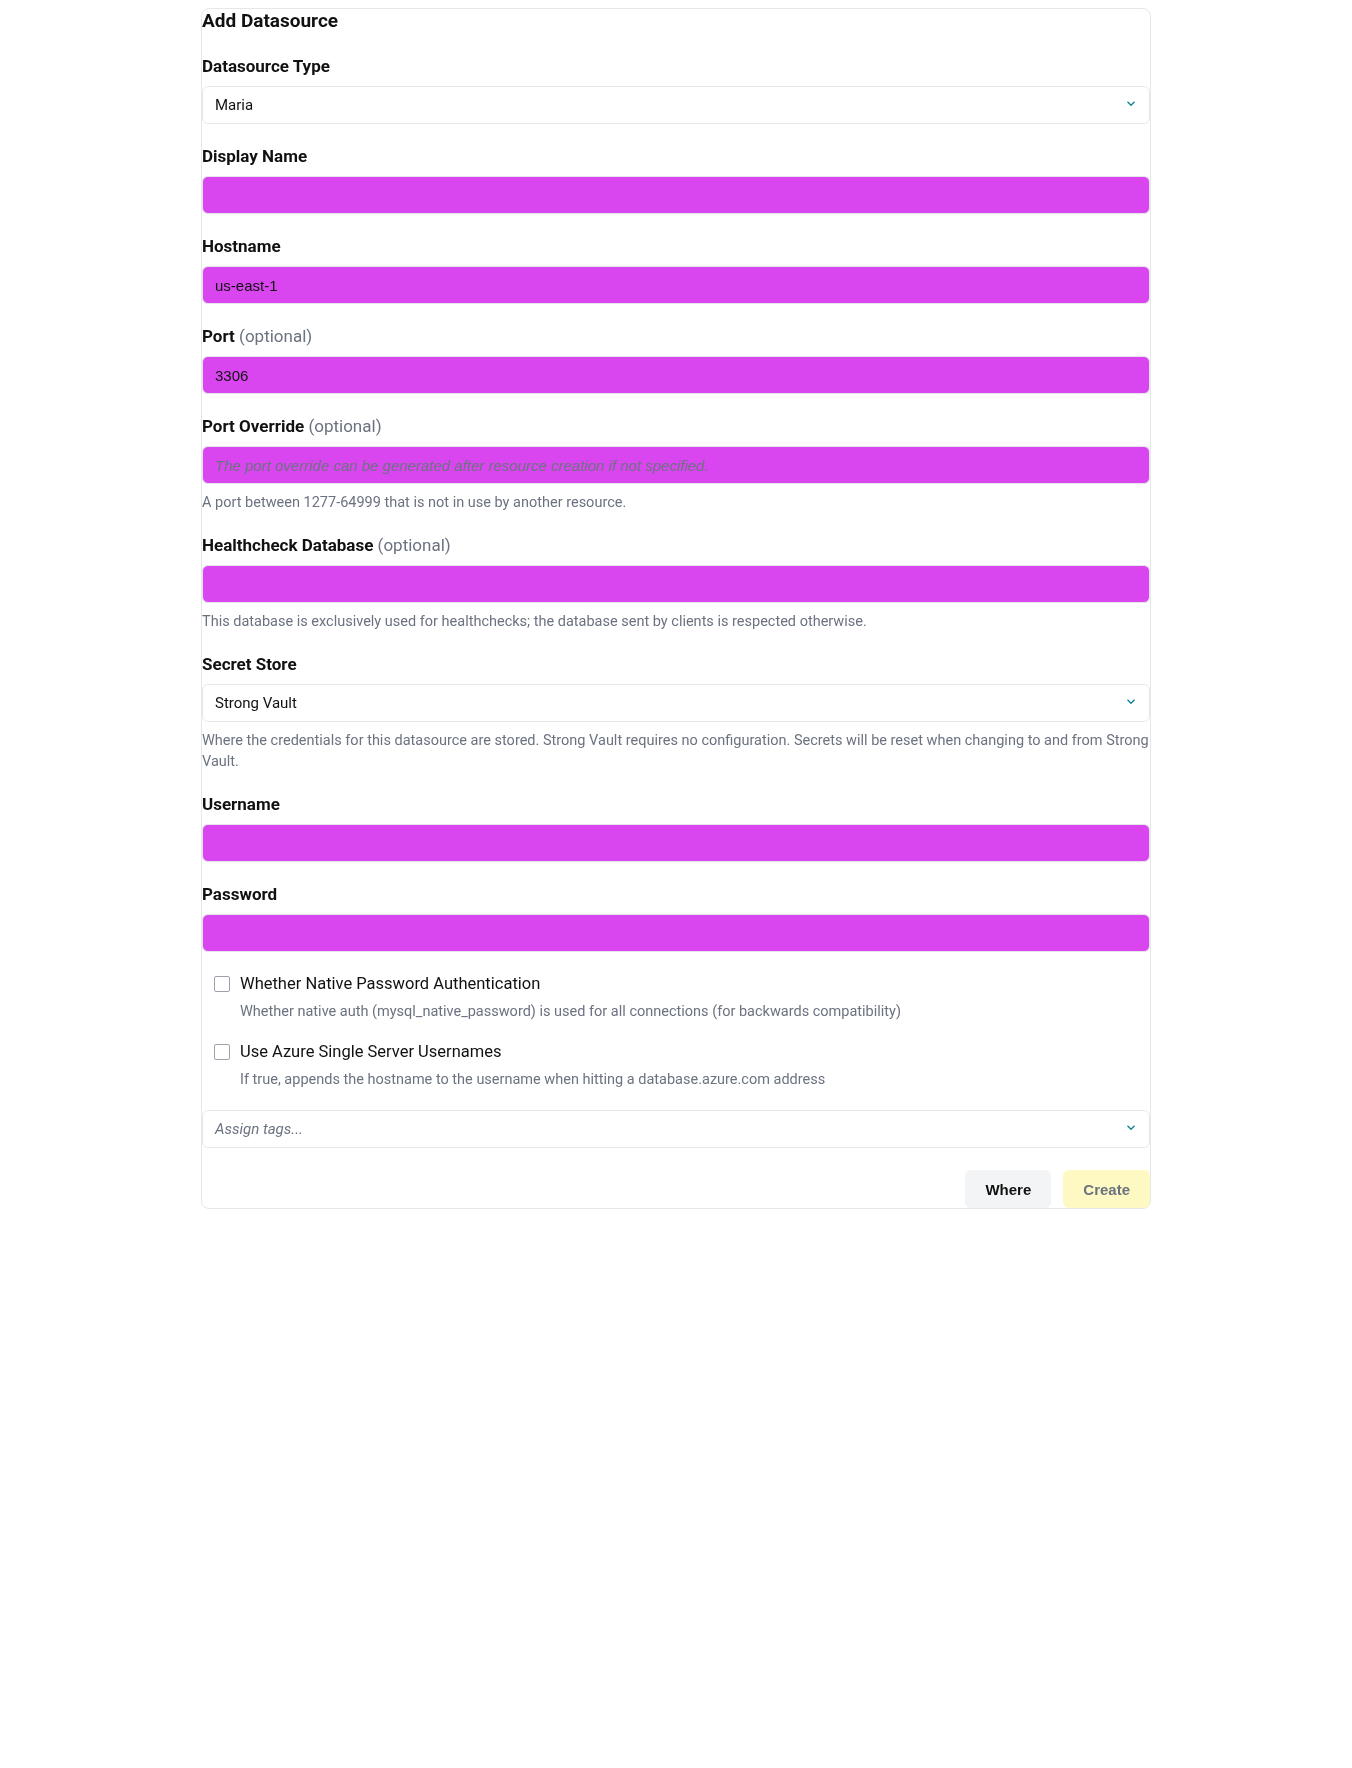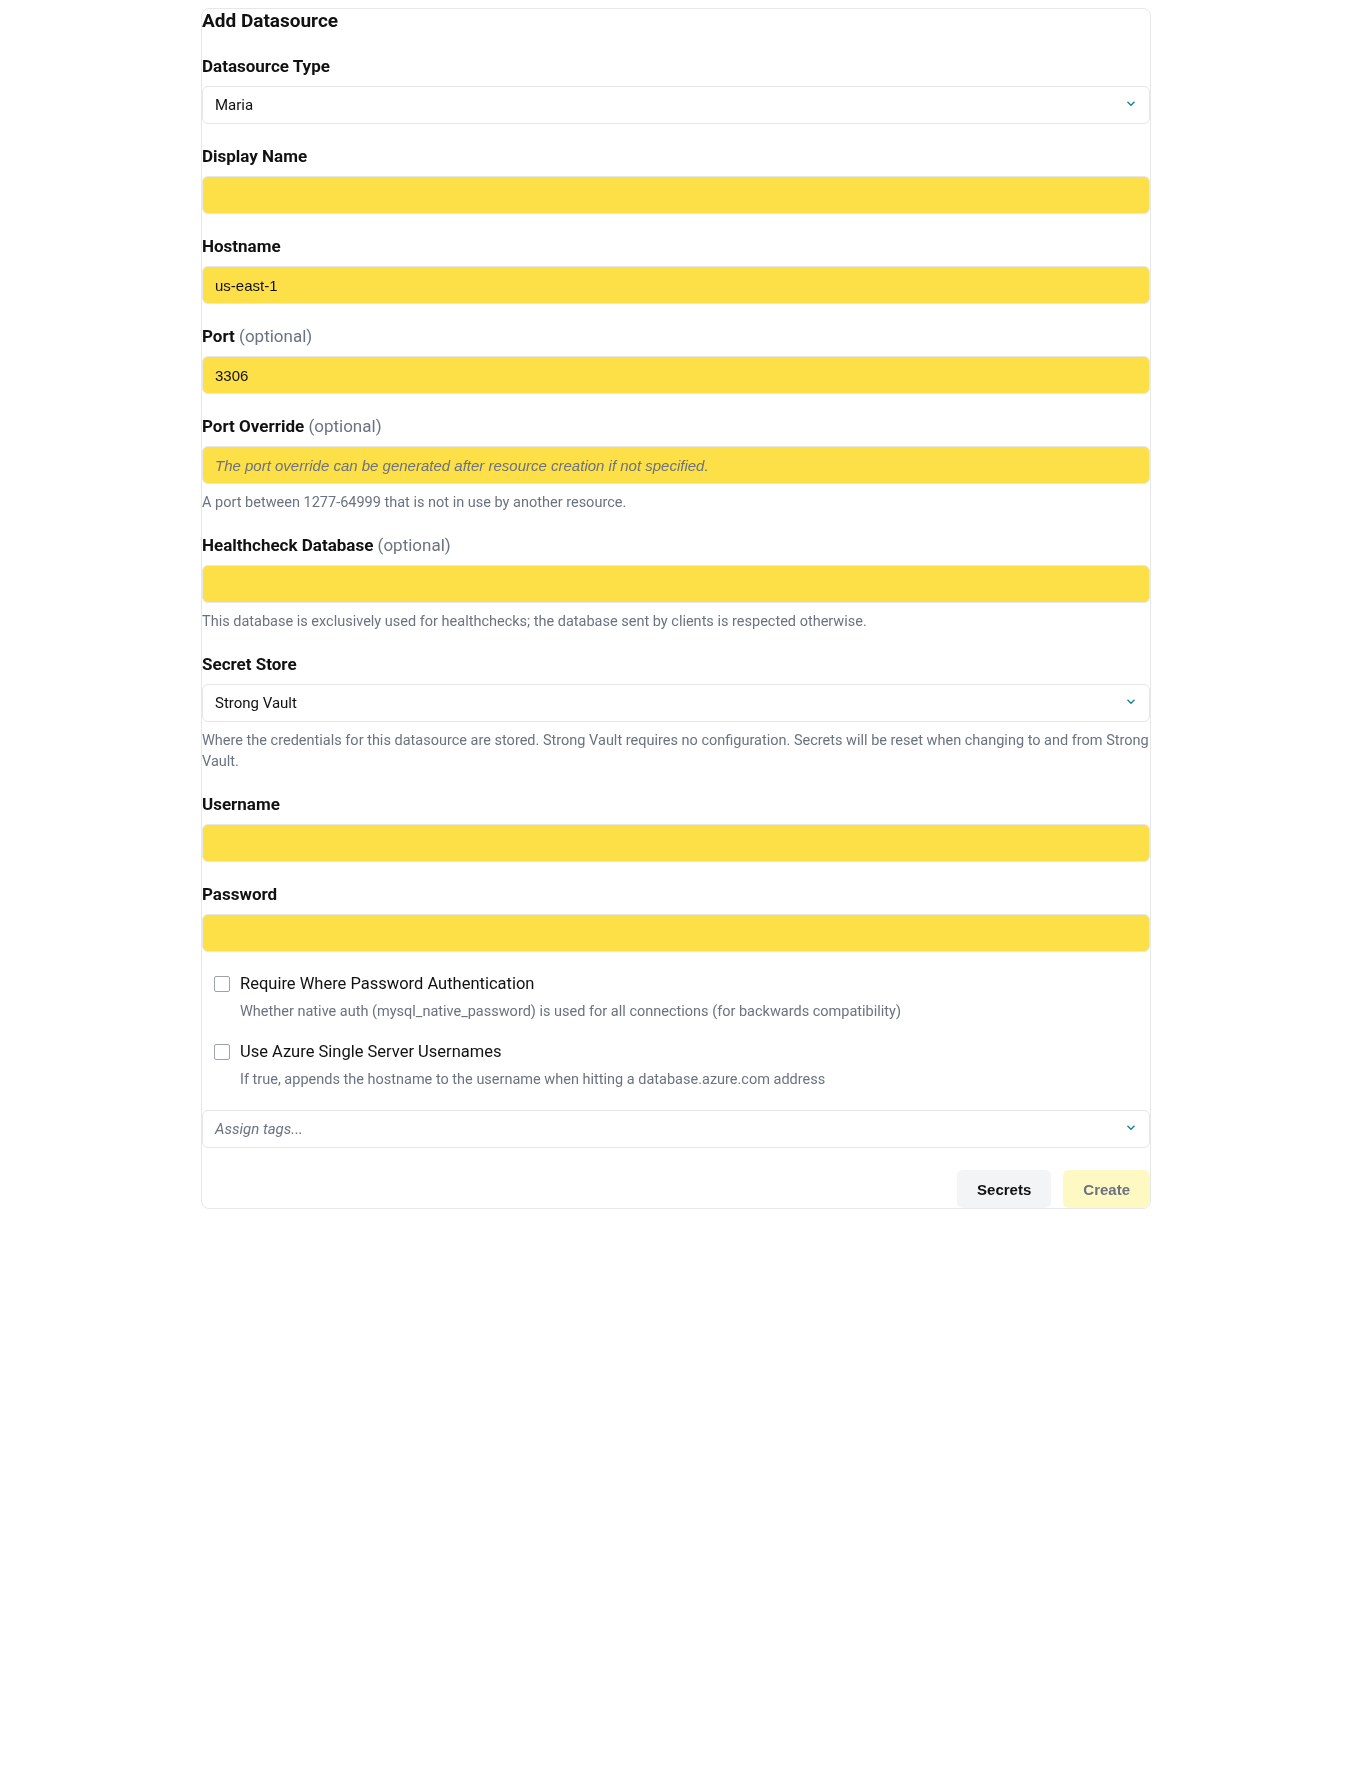--- a/index.html
+++ b/index.html
@@ -39,21 +39,21 @@
       color: #6b7280;
     }
     .text-input {
       width: 100%;
       height: 38px;
       border: 1px solid #e5e7eb;
       border-radius: 6px;
       padding: 0 12px;
       font-size: 15px;
       color: #111;
-      background: #fde047;
+      background: #d946ef;
     }
     .text-input::placeholder {
       color: #6b7280;
       font-style: italic;
     }
     .select-wrap {
       position: relative;
       width: 100%;
     }
     .select-input {
@@ -227,21 +227,21 @@
   </div>
 
   <div class="field">
     <label class="field-label">Password</label>
     <input type="password" class="text-input" value="" style="">
   </div>
 
   <div class="checkbox-field">
     <div class="checkbox-row">
       <div class="checkbox-box"></div>
-      <span class="checkbox-label">Require Where Password Authentication</span>
+      <span class="checkbox-label">Whether Native Password Authentication</span>
     </div>
     <div class="checkbox-help">Whether native auth (mysql_native_password) is used for all connections (for backwards compatibility)</div>
   </div>
 
   <div class="checkbox-field">
     <div class="checkbox-row">
       <div class="checkbox-box"></div>
       <span class="checkbox-label">Use Azure Single Server Usernames</span>
     </div>
     <div class="checkbox-help">If true, appends the hostname to the username when hitting a database.azure.com address</div>
@@ -254,16 +254,16 @@
       </div>
       <span class="chevron">
         <svg viewBox="0 0 24 24">
             <polyline points="6 9 12 15 18 9"></polyline>
           </svg>
       </span>
     </div>
   </div>
 
   <div class="actions">
-    <button class="btn btn-cancel">Secrets</button>
+    <button class="btn btn-cancel">Where</button>
     <button class="btn btn-create">Create</button>
   </div>
 </div>
 
 </body></html>

